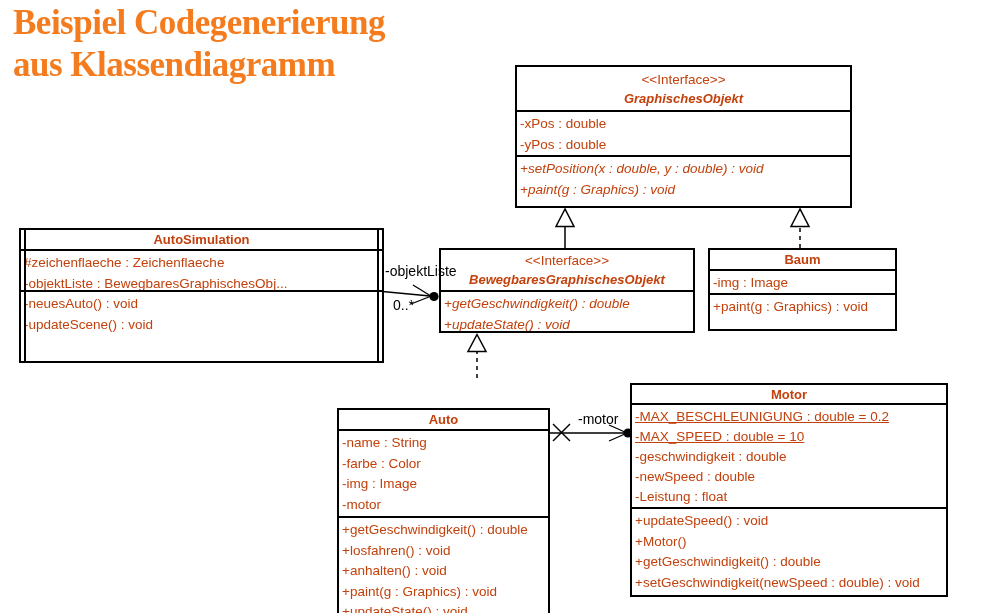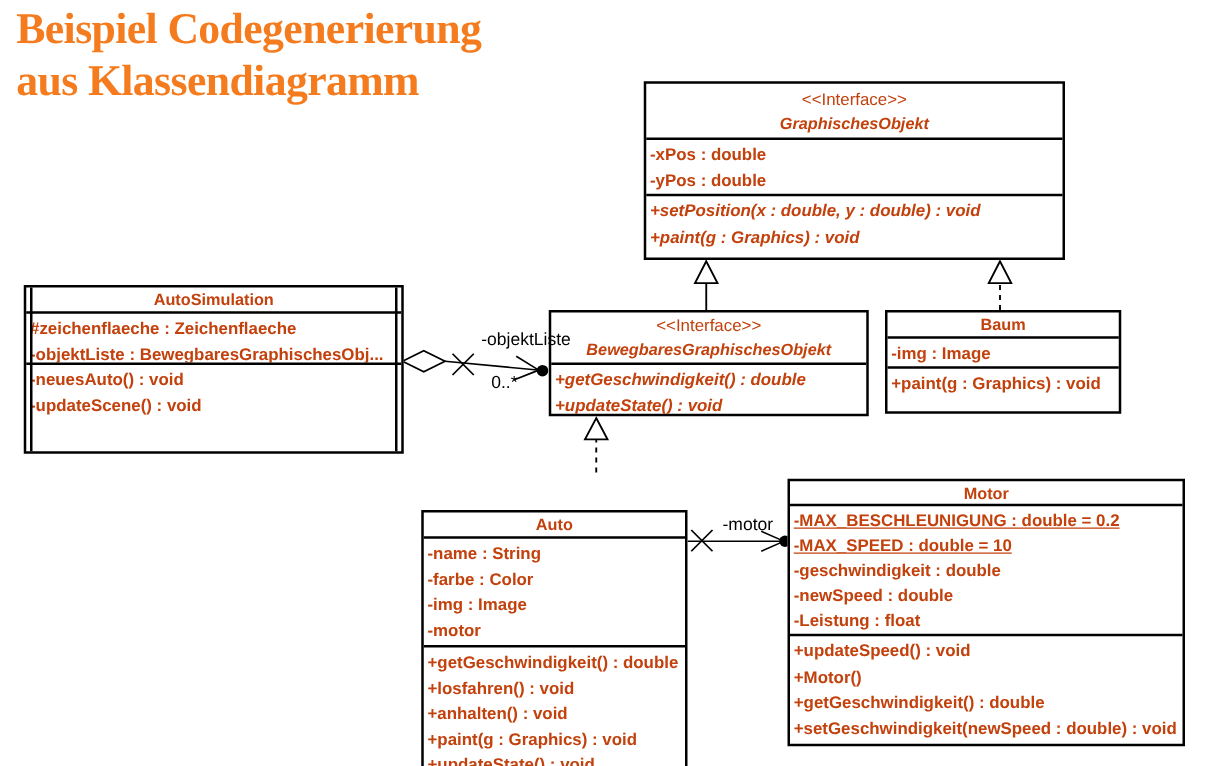--- a/index.html
+++ b/index.html
@@ -47,39 +47,38 @@
     border-top: 2px solid #000;
     padding: 2px 0 2px 0;
     flex: 1 1 auto;
     overflow: hidden;
   }
   .member {
     font-size: 13.5px;
     line-height: 20.5px;
     padding-left: 3px;
     white-space: nowrap;
-    font-weight: bold;
   }
   .member.i { font-style: italic; }
   .member.u { text-decoration: underline; }
   
   .active-bar {
     position: absolute;
     top: 0;
     bottom: 0;
     width: 1.6px;
     background: #000;
   }
   .active-bar.left  { left: 3px; }
   .active-bar.right { right: 3px; }
   
   #box-go   { left: 515px; top: 65px;  width: 337px; height: 143px; }
   #box-go   .c-header { height: 43px; }
   #box-go   .c-attrs  { height: 45px; flex: 0 0 auto; }
-  #box-as   { left: 19px;  top: 228px; width: 304px; height: 135px; }
+  #box-as   { left: 19px;  top: 228px; width: 365px; height: 135px; }
   #box-as   .c-header { height: 19px; }
   #box-as   .c-attrs  { height: 41px; flex: 0 0 auto; }
   #box-bgo  { left: 439px; top: 248px; width: 256px; height: 85px; }
   #box-bgo  .c-header { height: 40px; }
   #box-baum { left: 708px; top: 248px; width: 189px; height: 83px; }
   #box-baum .c-header { height: 19px; }
   #box-baum .c-attrs  { height: 24px; flex: 0 0 auto; }
   #box-auto { left: 337px; top: 378px; width: 213px; height: 224px; margin-top: 30px; }
   #box-auto .c-header { height: 19px; }
   #box-auto .c-attrs  { height: 87px; flex: 0 0 auto; }

